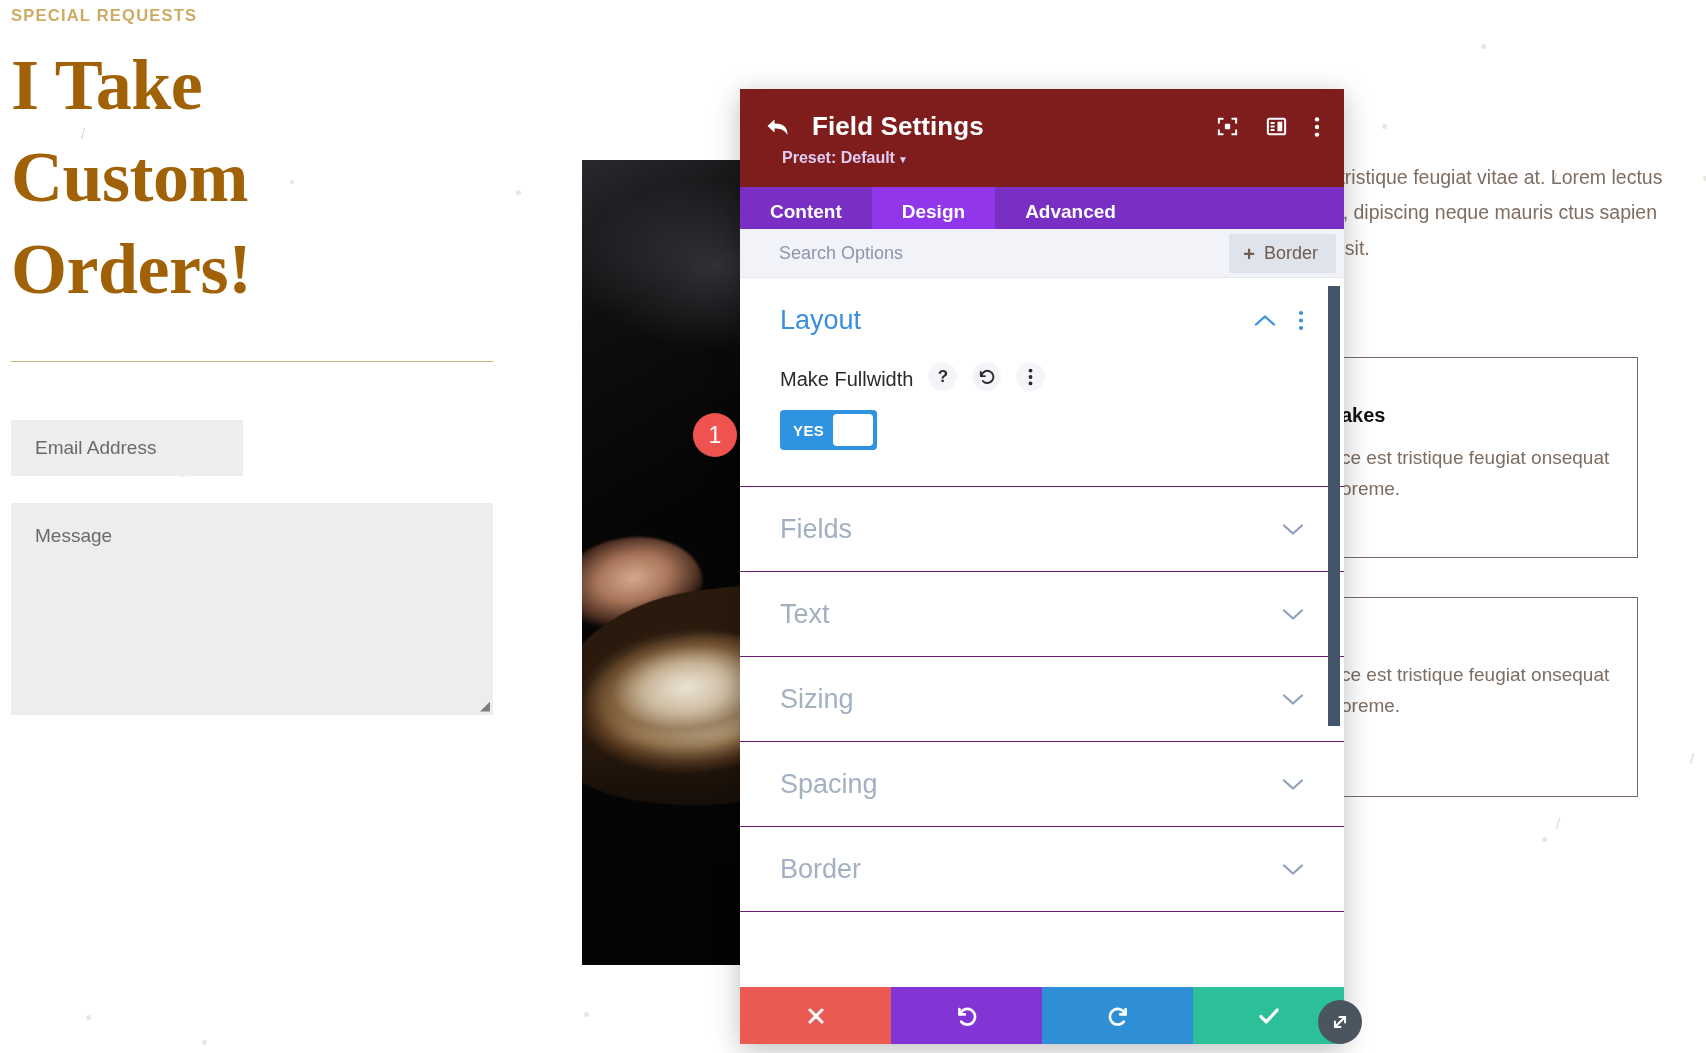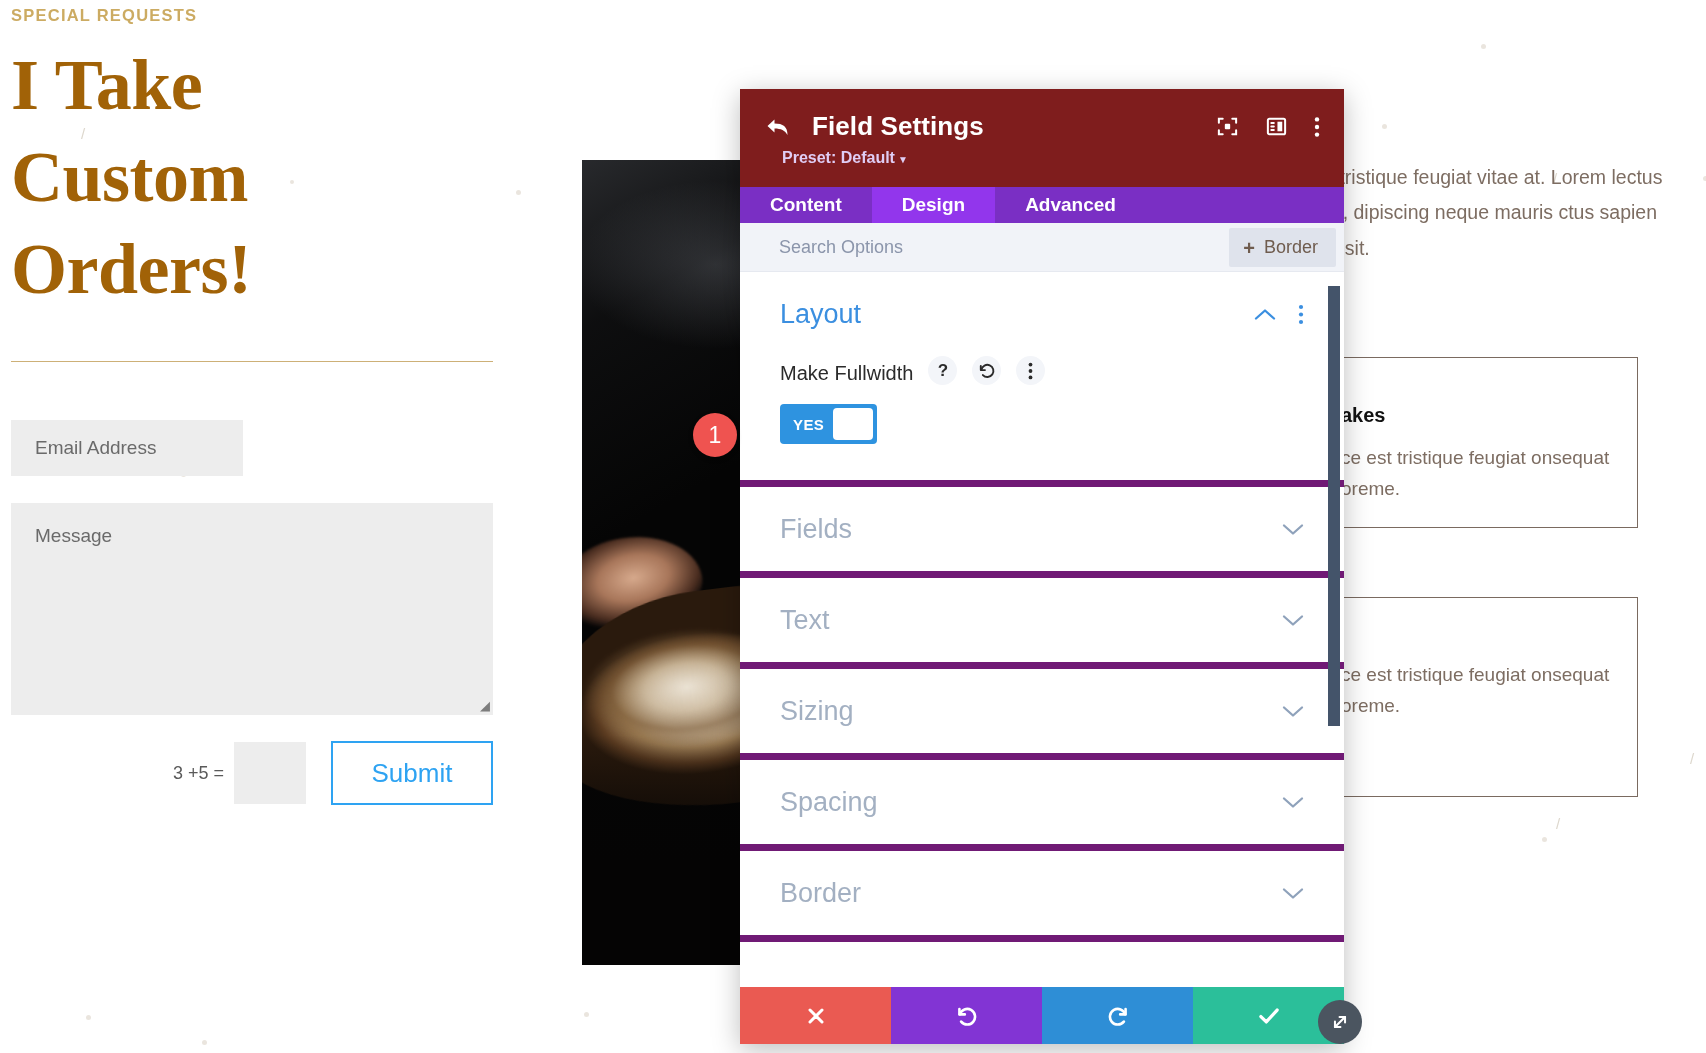--- a/index.html
+++ b/index.html
@@ -283,23 +283,22 @@
     font-size: 16px;
     font-weight: 700;
     cursor: pointer;
     font-family: "Liberation Sans", sans-serif;
   }
   .preset-caret { font-size: 10px; margin-left: 3px; }
 
   .tabs {
     display: flex;
     background: #7a2fc4;
-    height: 36px;
+    height: 42px;
     flex: 0 0 auto;
-    align-items: center;
   }
   .tab {
     height: 49px;
     display: flex;
     align-items: center;
     padding: 0 30px;
     color: #ffffff;
     font-size: 19px;
     font-weight: 700;
     cursor: pointer;
@@ -340,21 +339,21 @@
   .filter-plus { font-size: 20px; font-weight: 700; line-height: 1; }
 
   .modal-body {
     flex: 1 1 auto;
     overflow: hidden;
     position: relative;
     background: #ffffff;
   }
 
   .section {
-    border-bottom: 7px solid #701a75;
+    border-bottom: 1px solid #701a75;
     padding: 0 40px;
   }
   .section-head {
     display: flex;
     align-items: center;
     height: 84px;
     cursor: pointer;
   }
   .section-title {
     font-size: 27px;
@@ -517,43 +516,36 @@
 
     <div class="form-wrap">
       <div class="field email">
         <span>Email Address</span>
       </div>
       <div class="field message">
         <span>Message</span>
         <span class="resize-grip">◢</span>
       </div>
 
-      <div class="captcha-row">
-        <span class="captcha-q">3 +5 =</span>
-        <div class="captcha-box">
-          <span></span>
-        </div>
-        <div class="submit-btn">Submit</div>
-      </div>
     </div>
   </div>
 
   <div class="hero-image">
     <div class="sheen"></div>
     <div class="thumb"></div>
     <div class="crust"></div>
     <div class="crust2"></div>
     <div class="darkband"></div>
   </div>
 
   <div class="right-col">
     <div class="lorem-para">est tristique feugiat vitae at. Lorem lectus felis, dipiscing neque mauris ctus sapien sed sit.</div>
   </div>
 
-  <div class="bordered-box" style="left:1270px;top:357px;width:368px;height:171px;">
+  <div class="bordered-box" style="left:1270px;top:357px;width:368px;height:201px;">
     <div style="padding:46px 0 0 70px;">
       <div class="box-title">akes</div>
       <div class="box-body">ce est tristique feugiat onsequat oreme.</div>
     </div>
   </div>
 
   <div class="bordered-box" style="left:1270px;top:597px;width:368px;height:200px;">
     <div style="padding:46px 0 0 70px;">
       <div class="box-title"></div>
       <div class="box-body">ce est tristique feugiat onsequat oreme.</div>

